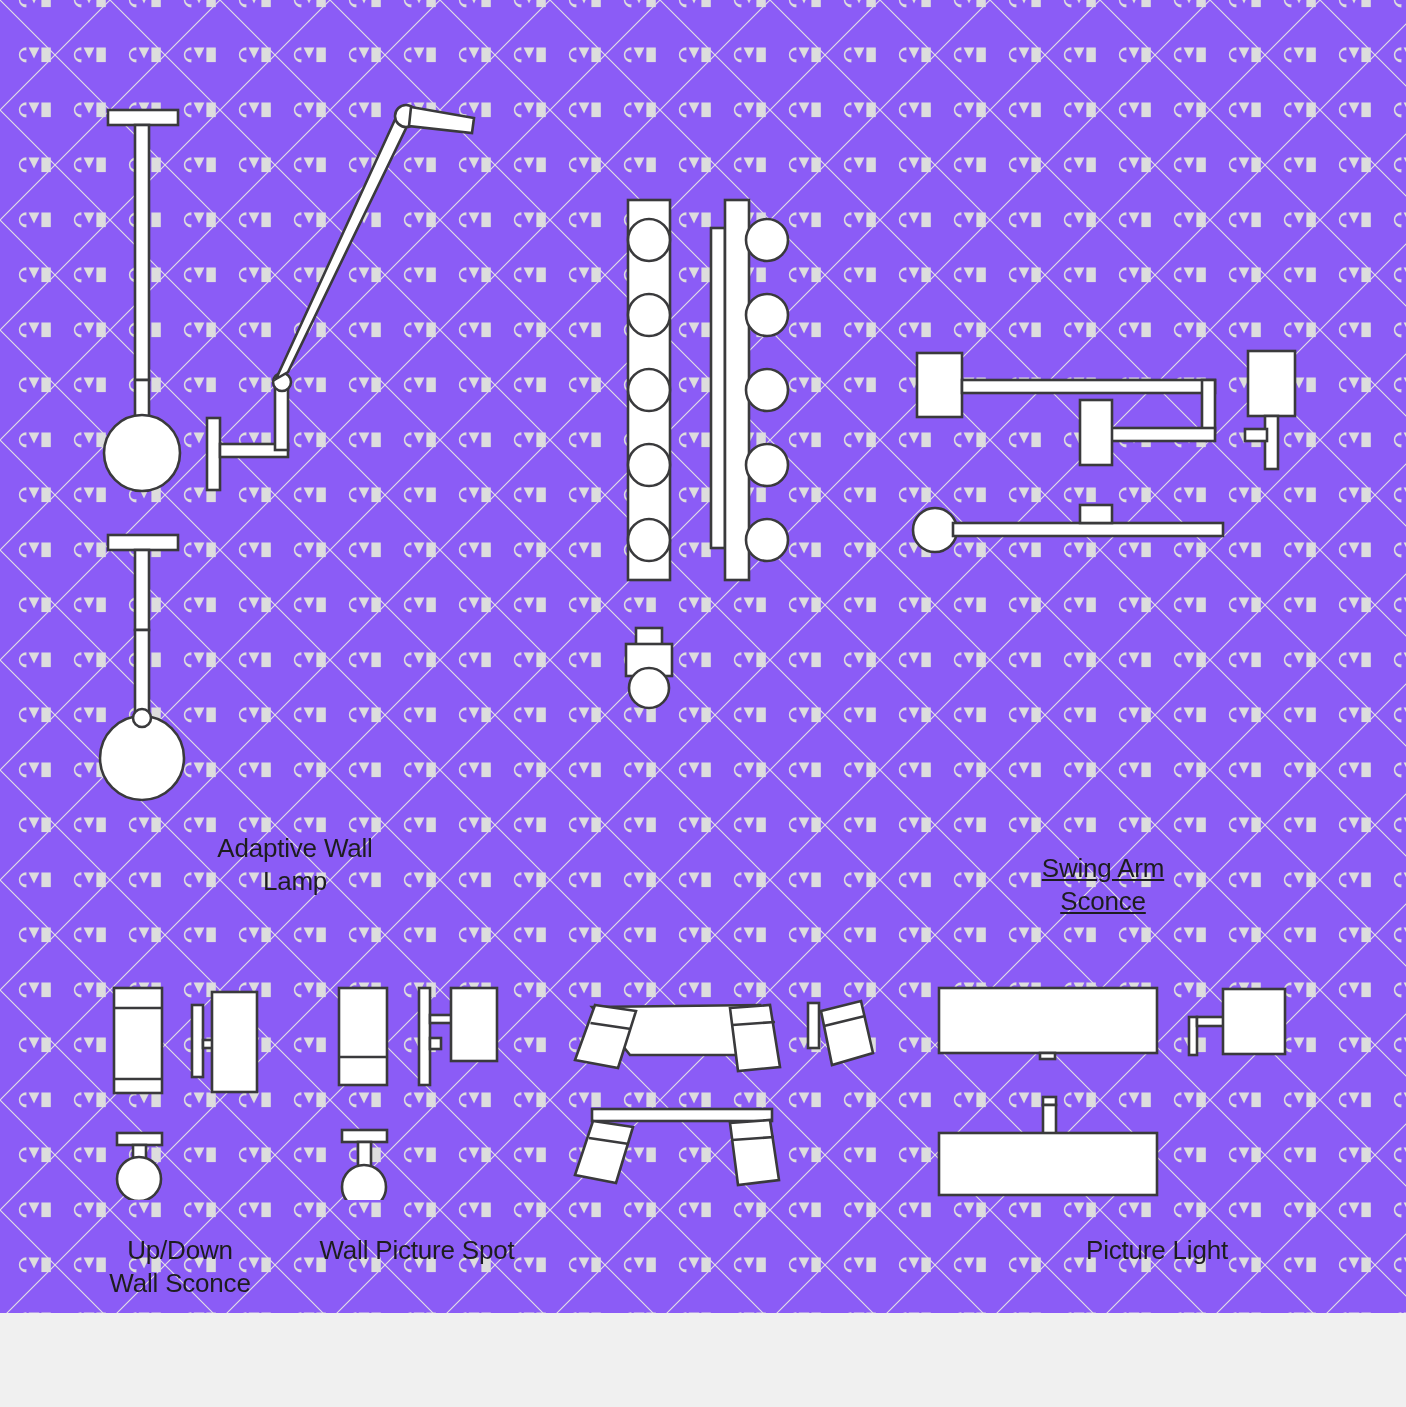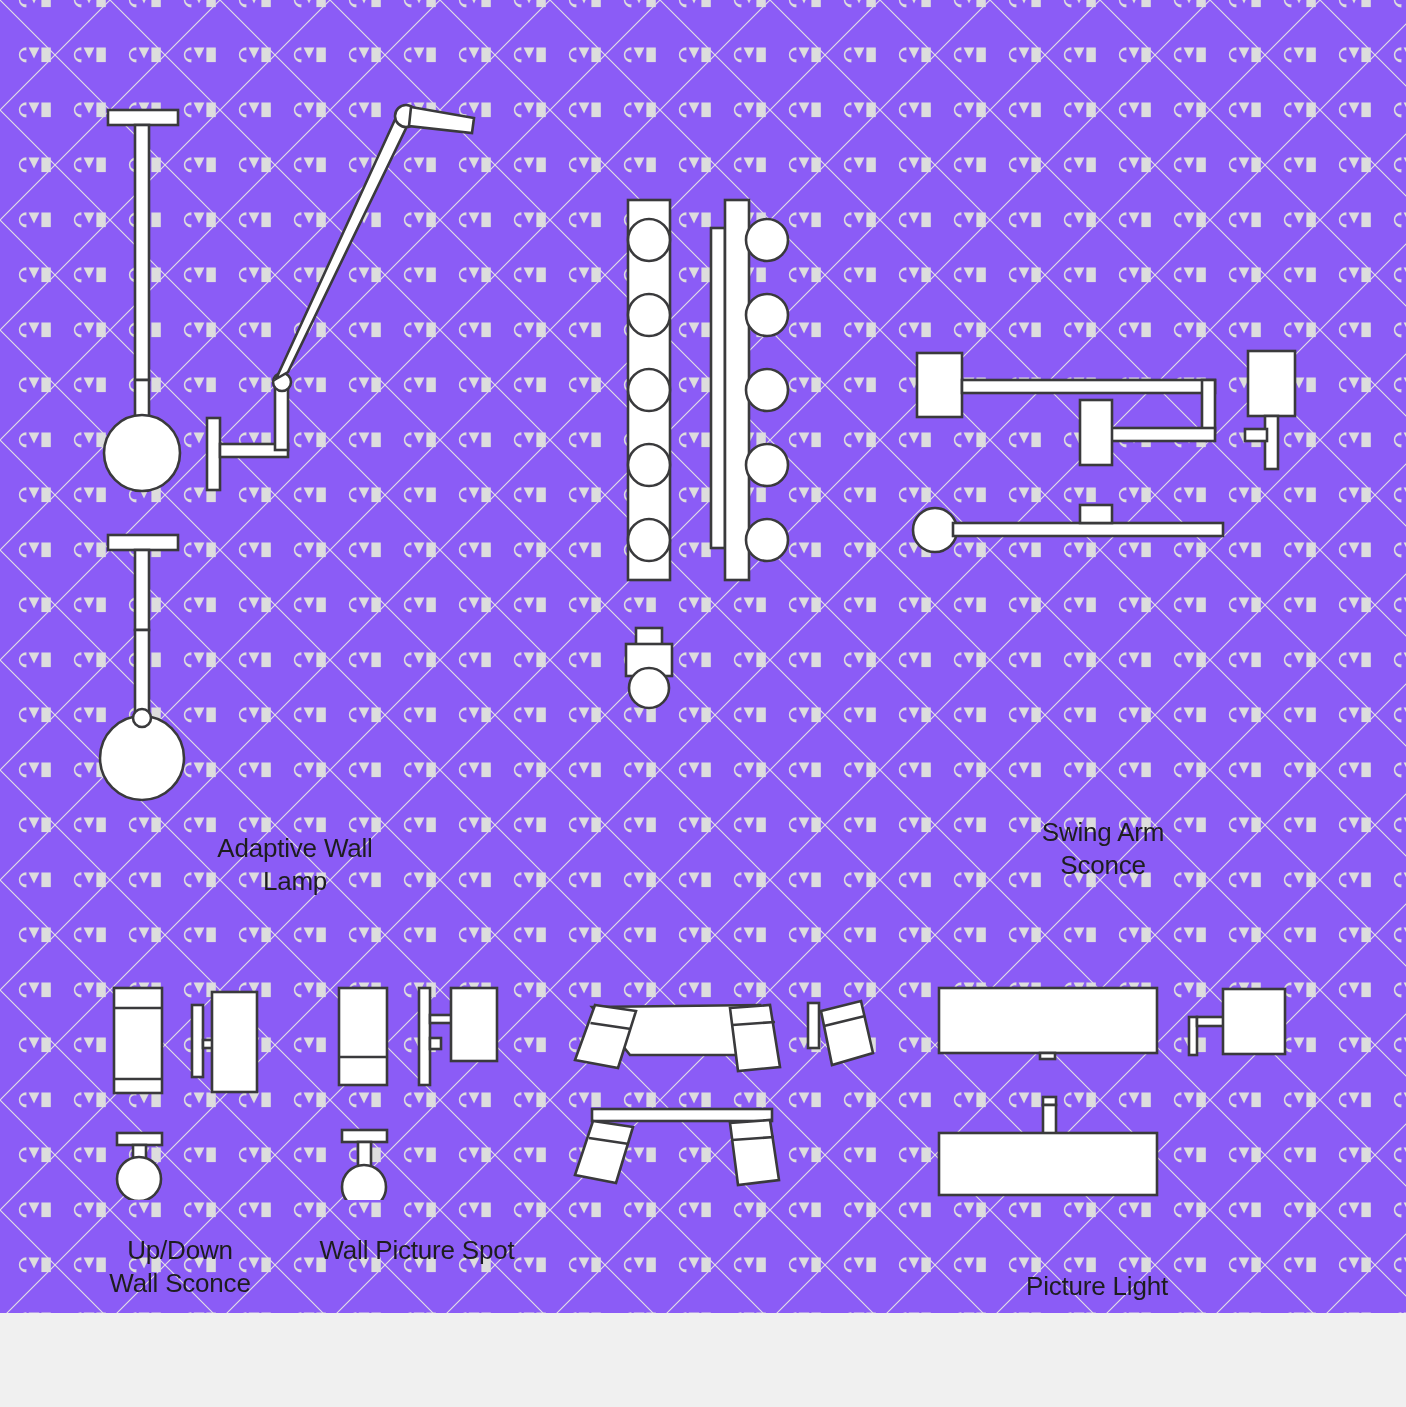--- a/index.html
+++ b/index.html
@@ -1037,24 +1037,24 @@
         <rect class="cad" x="14" y="158" width="218" height="62"></rect>
       </g>
     </svg>
 
   </div>
 
   <div class="caption" style="left:145px; top:832px; width:300px;">Adaptive Wall
 Lamp</div>
 
 
-  <div class="caption" style="left:953px; top:816px; width:300px;">Swing Arm
+  <div class="caption" style="left:953px; top:852px; width:300px;text-decoration:underline;">Swing Arm
 Sconce</div>
 
   <div class="caption" style="left:55px; top:1234px; width:250px;">Up/Down
 Wall Sconce</div>
 
   <div class="caption" style="left:292px; top:1234px; width:250px;">Wall Picture Spot</div>
 
 
-  <div class="caption" style="left:972px; top:1234px; width:250px;margin-top:36px;">Picture Light</div>
+  <div class="caption" style="left:1032px; top:1234px; width:250px;">Picture Light</div>
 
 </div>
 
 </body></html>

